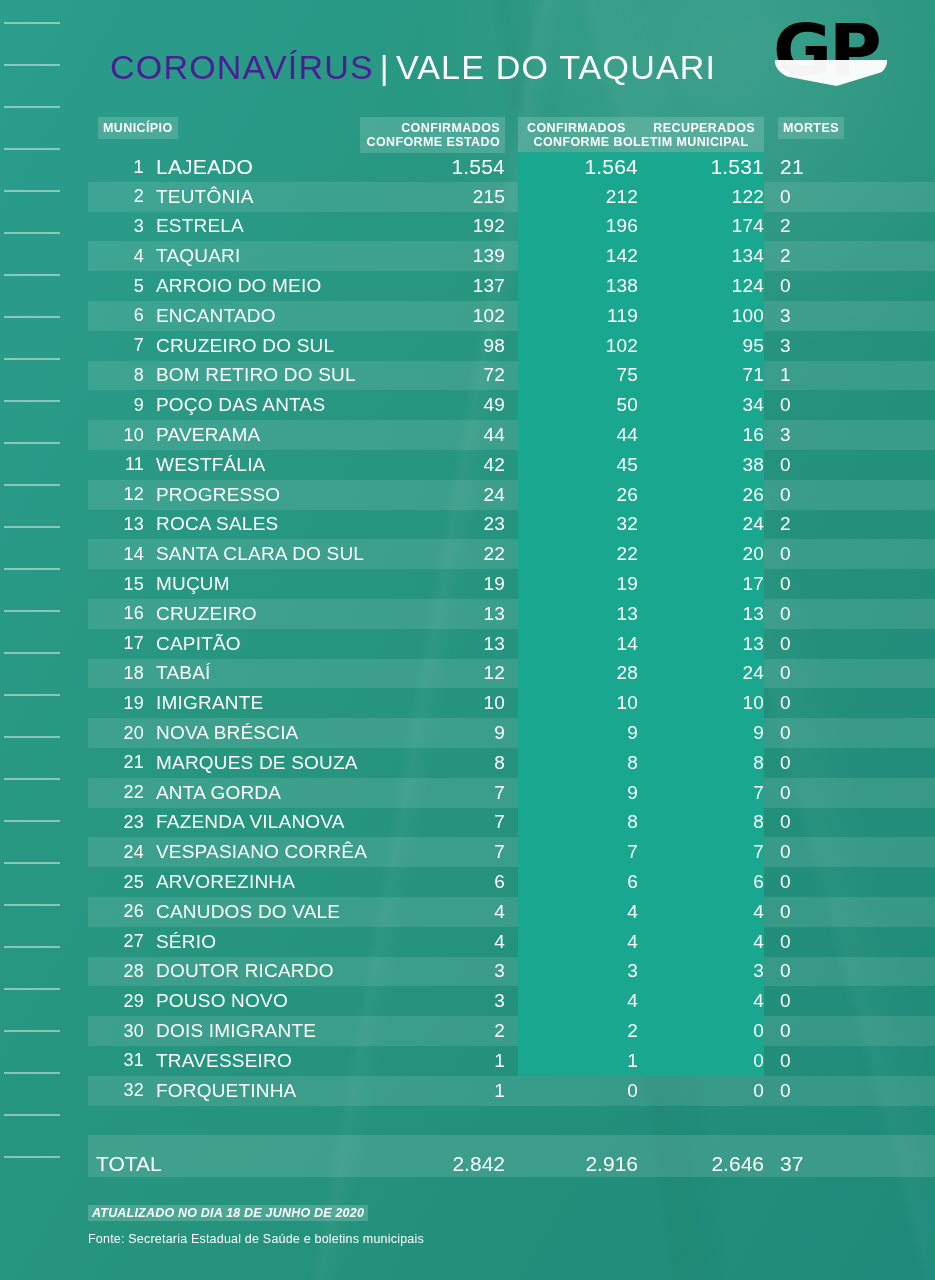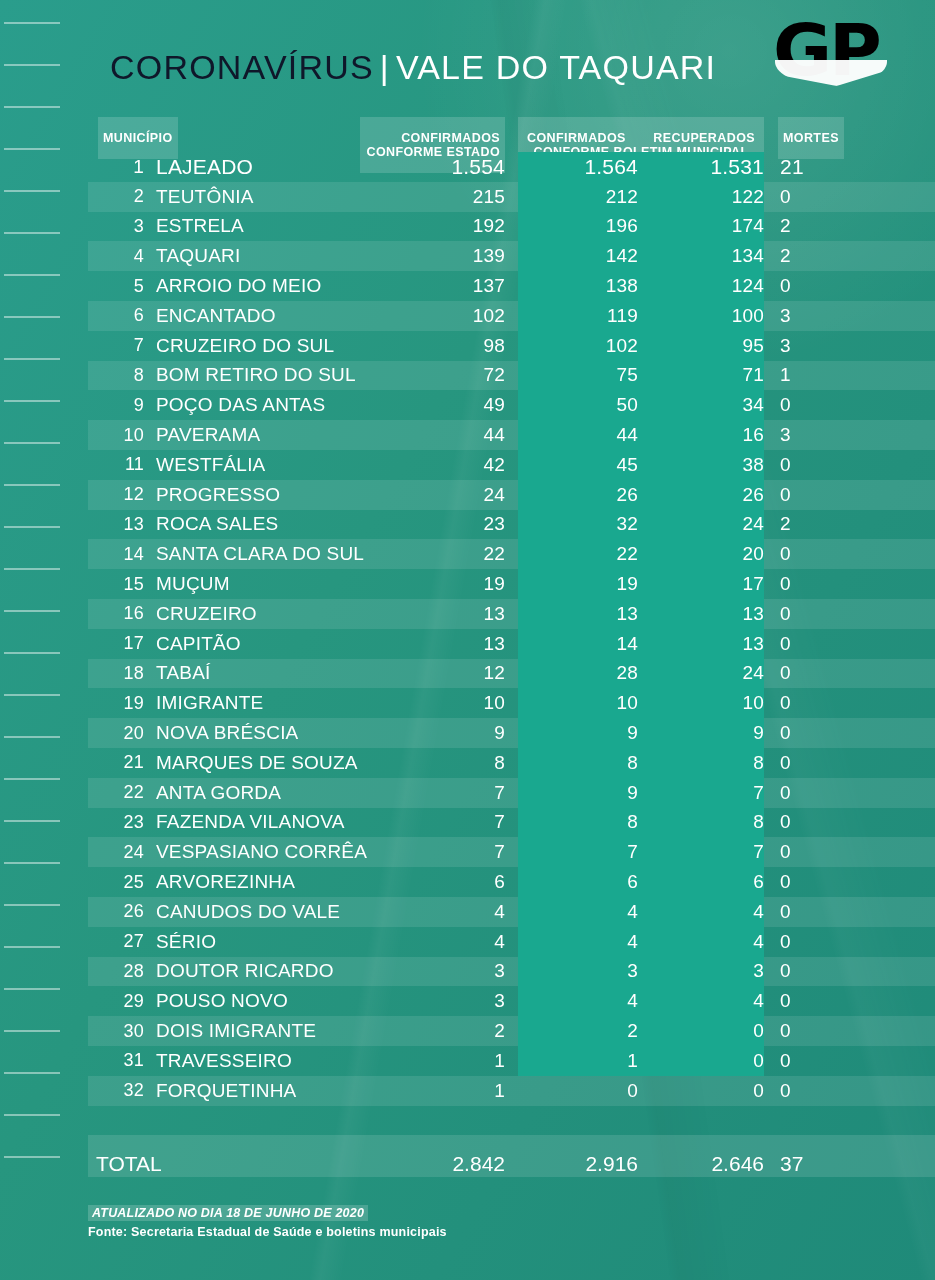--- a/index.html
+++ b/index.html
@@ -86,40 +86,40 @@
     position: absolute;
     left: 22px;
     top: 48px;
     font-size: 34px;
     font-weight: 300;
     letter-spacing: 1.2px;
     color: #ffffff;
     white-space: nowrap;
     font-family: "Liberation Sans", sans-serif;
   }
-  h1.title .light { color: #0f172a; font-weight: 300; }
+  h1.title .light { color: #4c1d95; font-weight: 300; }
   h1.title .sep { color: #ffffff; font-weight: 300; padding: 0 6px; }
   h1.title .bold { color: #ffffff; font-weight: 400; }
 
   
   .head {
     position: absolute;
     left: 0;
     top: 112px;
     width: 847px;
     height: 42px;
     font-size: 12.5px;
     font-weight: bold;
     color: #ffffff;
     letter-spacing: 0.4px;
   }
   .head .hl {
     position: absolute;
     background: rgba(255,255,255,0.16);
-    padding: 14px 5px;
+    padding: 4px 5px;
     white-space: nowrap;
   }
   .h-mun   { left: 10px;  top: 5px; }
   .h-est   { left: 272px; top: 5px; width: 145px; text-align: right; }
   .h-est b { display: block; font-weight: bold; }
   .h-est .l2 { text-align: right; }
   .h-bol   { left: 430px; top: 5px; width: 246px; text-align: center; }
   .h-bol .row1 { display: flex; justify-content: space-between; padding: 0 4px; }
   .h-mortes{ left: 690px; top: 5px; }
 
@@ -189,22 +189,22 @@
     letter-spacing: 0.2px;
   }
   .footer .f1 {
     display: inline-block;
     background: rgba(255,255,255,0.18);
     padding: 1px 4px;
     font-style: italic;
   }
   .footer .f2 {
     display: block;
-    margin-top: 4px;
-    font-weight: bold;
+    margin-top: 11px;
+    font-weight: normal;
     font-size: 12.5px;
   }
 </style>
 </head>
 <body>
 
 <div class="bg"></div>
 <div class="bg-faint"></div>
 <div class="left-ticks" id="left-ticks">
     <i style="top: 22px;"></i>

